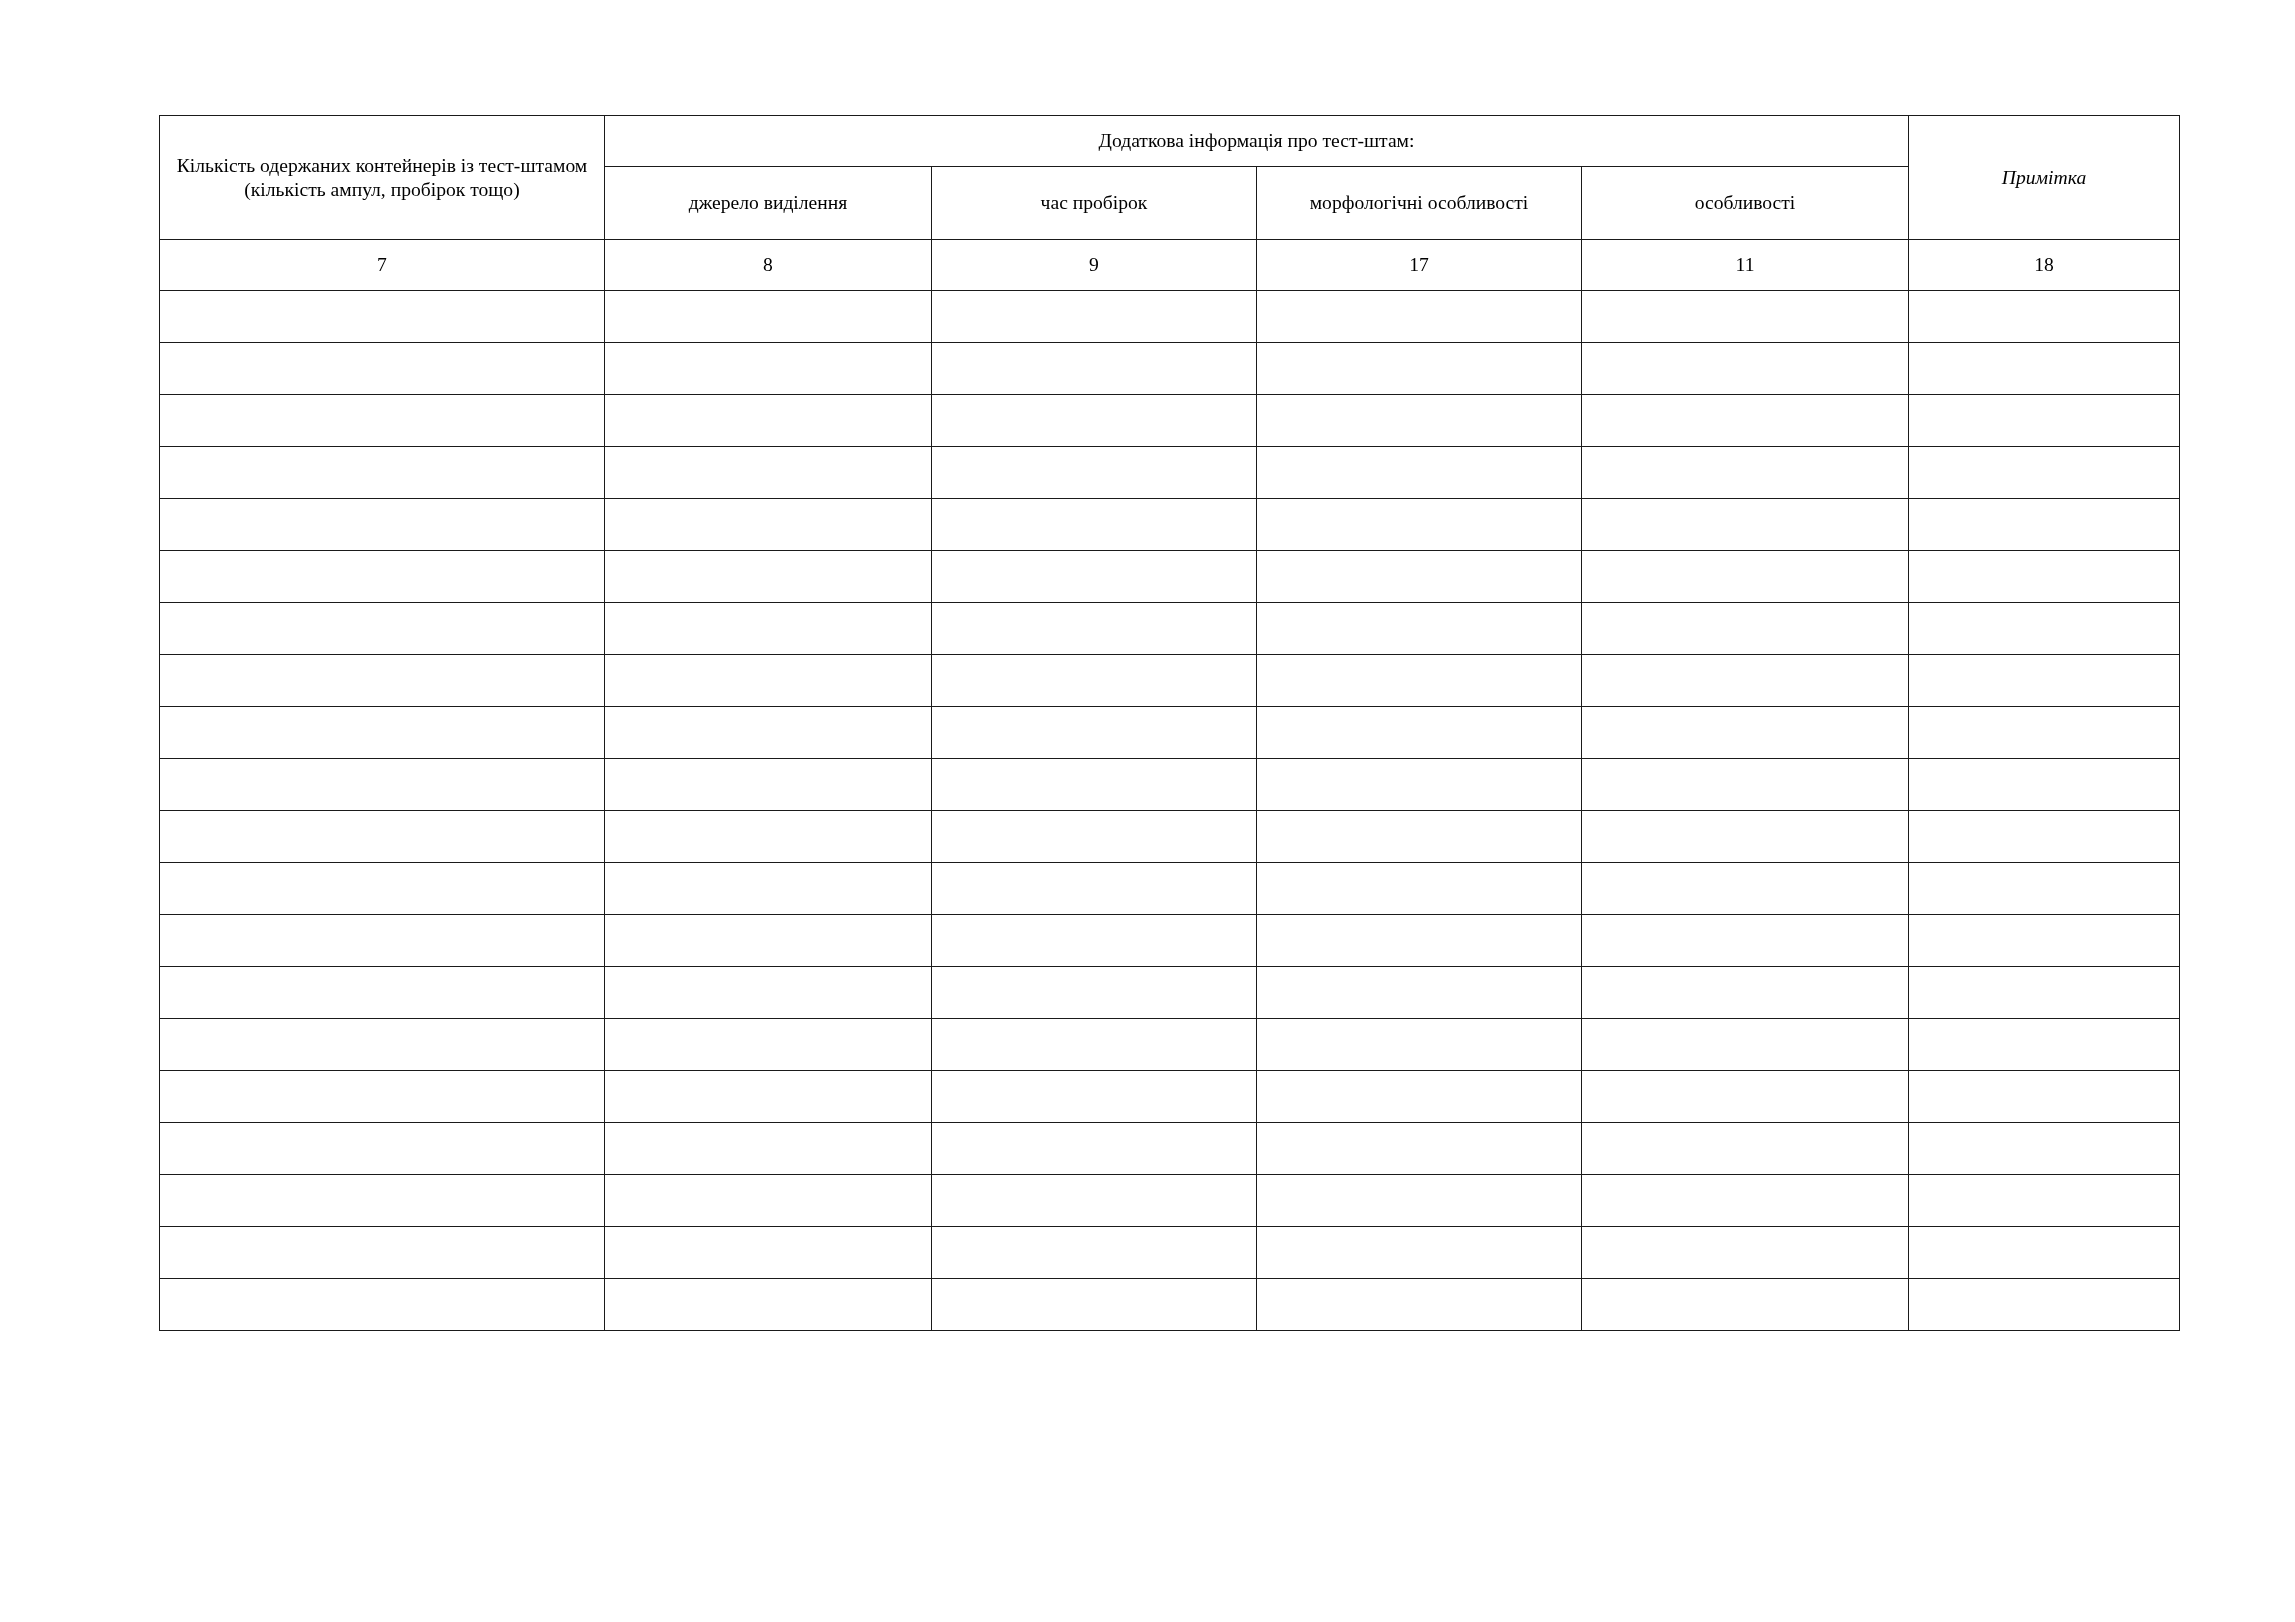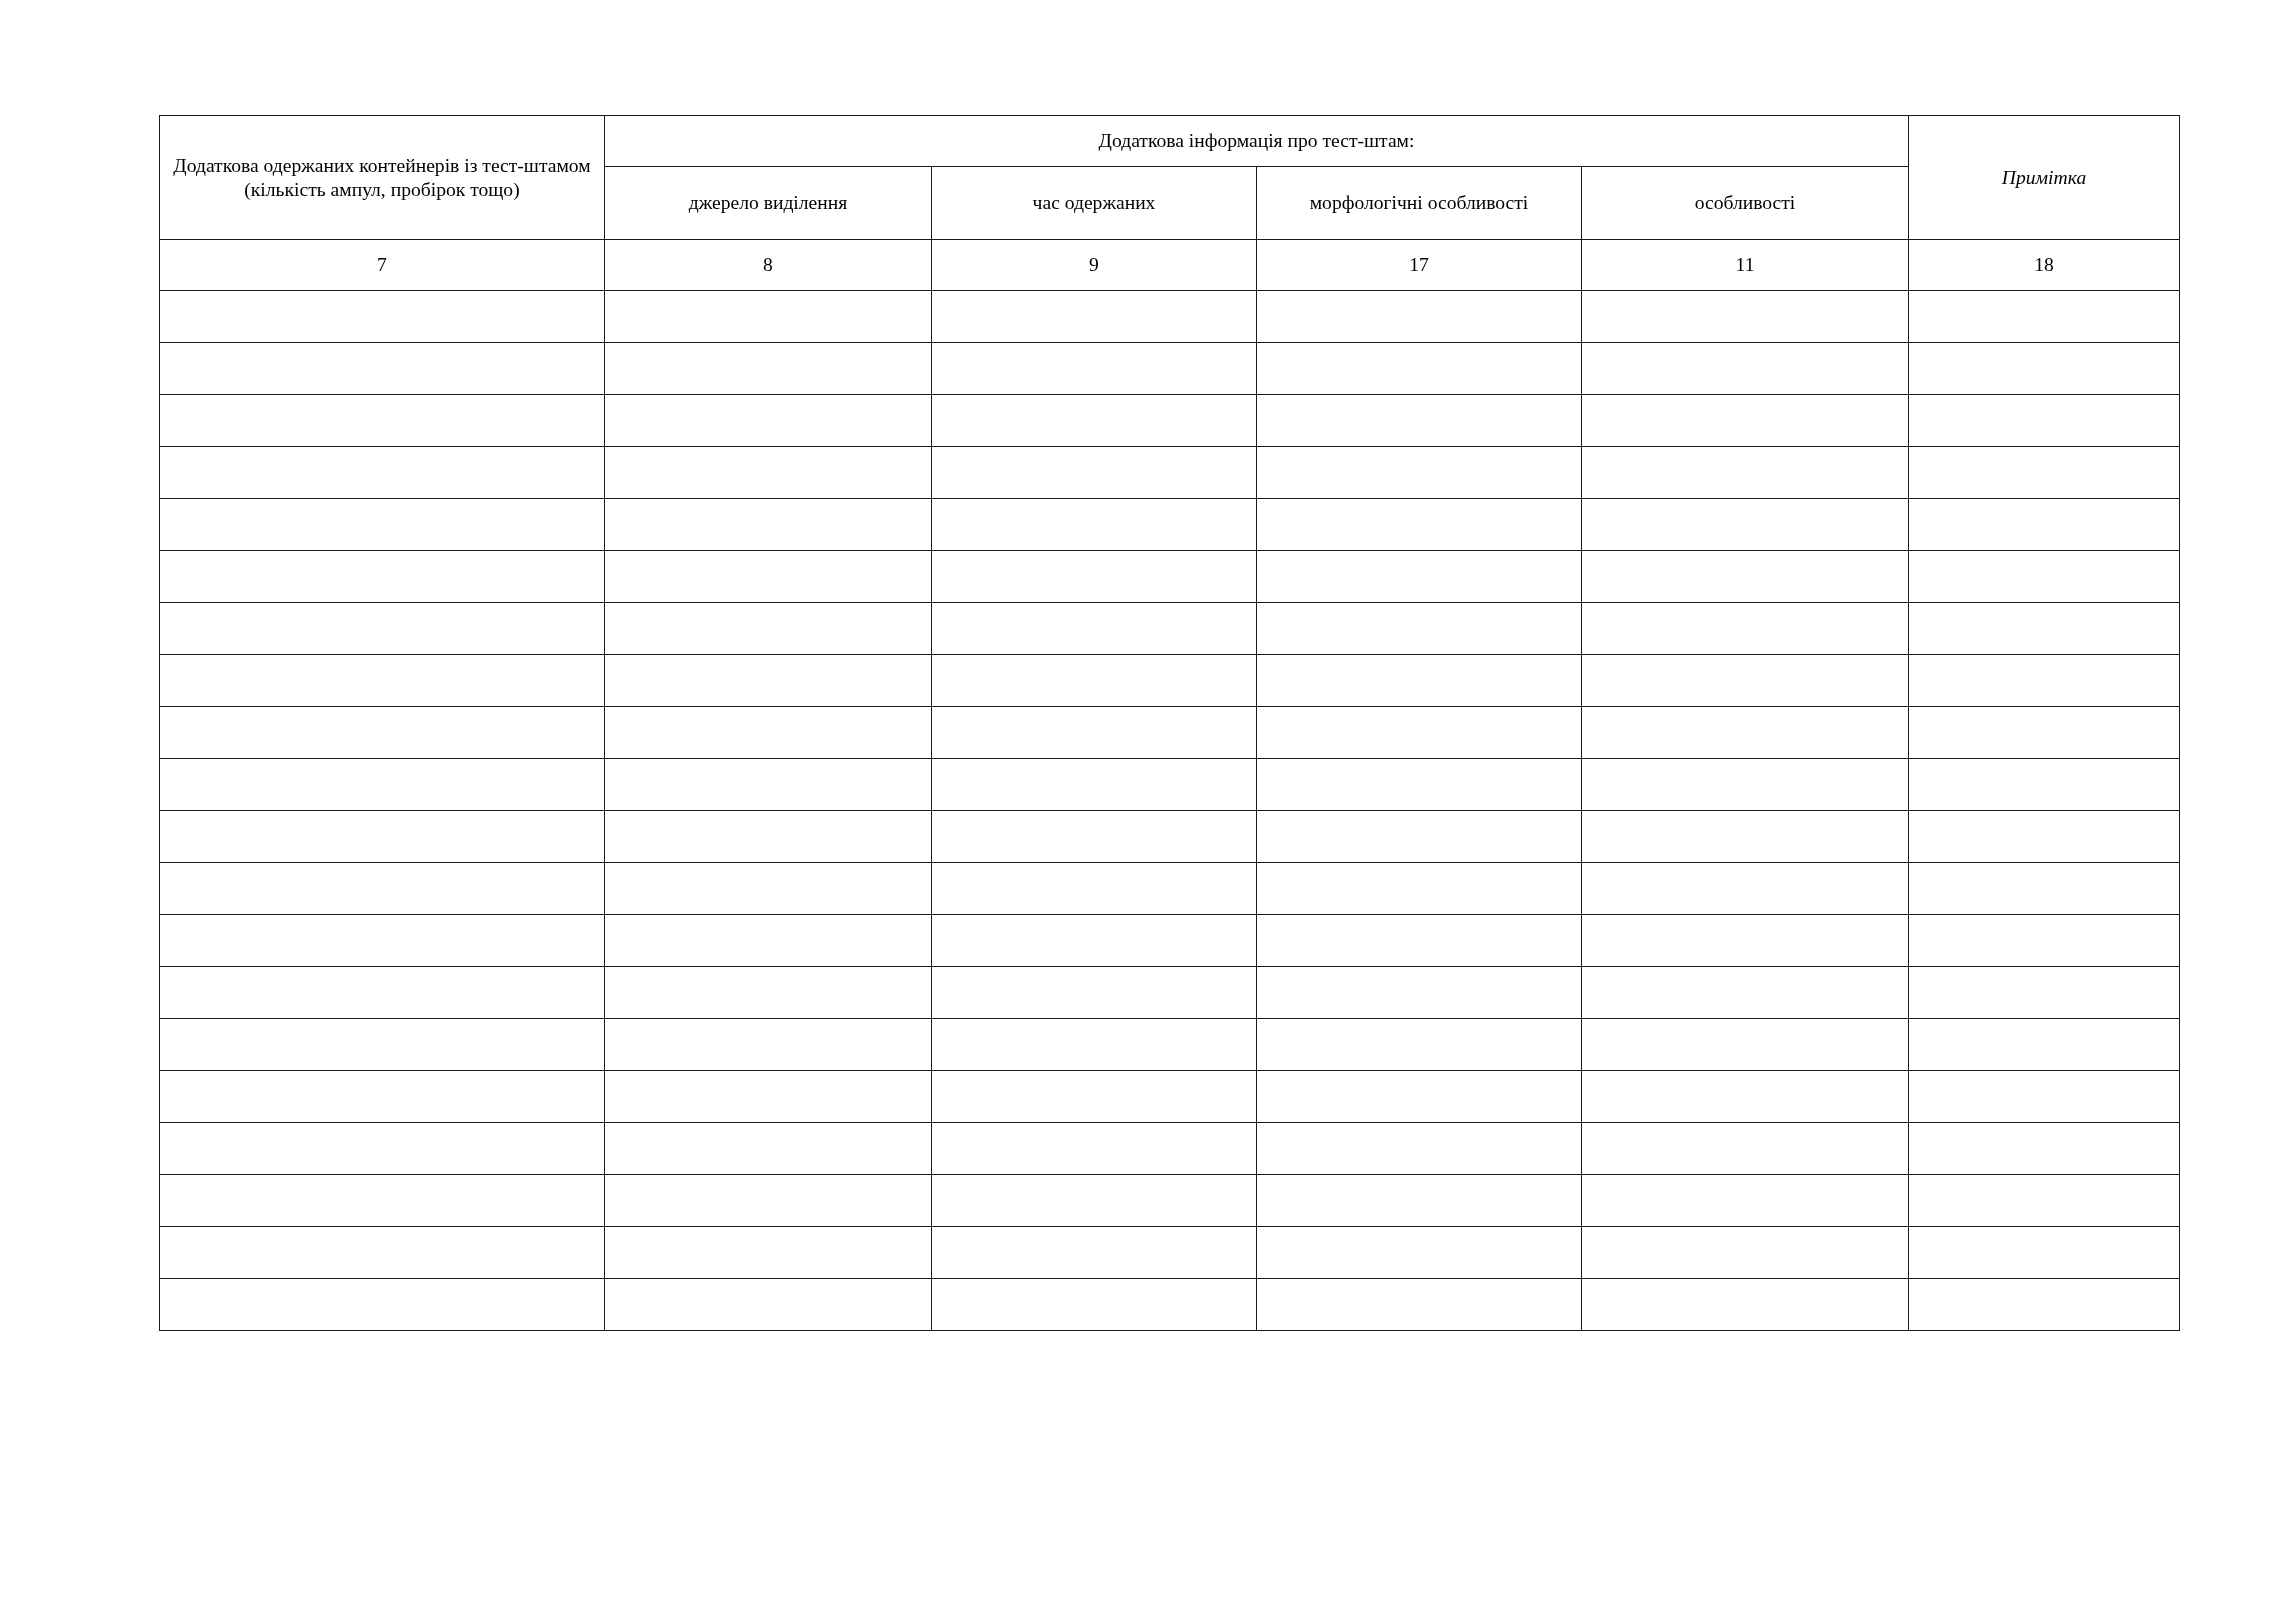--- a/index.html
+++ b/index.html
@@ -87,27 +87,27 @@
       <colgroup>
         <col class="c1">
           <col class="c2">
           <col class="c3">
           <col class="c4">
           <col class="c5">
           <col class="c6">
       </colgroup>
       <tbody id="table-body">
         <tr>
-          <td class="hdr-left" rowspan="2">Додаткова одержаних контейнерів із тест-штамом (кількість ампул, пробірок тощо)</td>
+          <td class="hdr-left" rowspan="2">Кількість одержаних контейнерів із тест-штамом (кількість ампул, пробірок тощо)</td>
           <td class="hdr-span" colspan="4">Додаткова інформація про тест-штам:</td>
           <td class="hdr-note" rowspan="2">Примітка</td>
         </tr>
         <tr>
           <td class="hdr-sub">джерело виділення</td>
-          <td class="hdr-sub">час одержаних</td>
+          <td class="hdr-sub">час пробірок</td>
           <td class="hdr-sub">морфологічні особливості</td>
           <td class="hdr-sub">особливості</td>
         </tr>
         <tr class="numrow">
           <td>7</td>
           <td>8</td>
           <td>9</td>
           <td>17</td>
           <td>11</td>
           <td>18</td>

